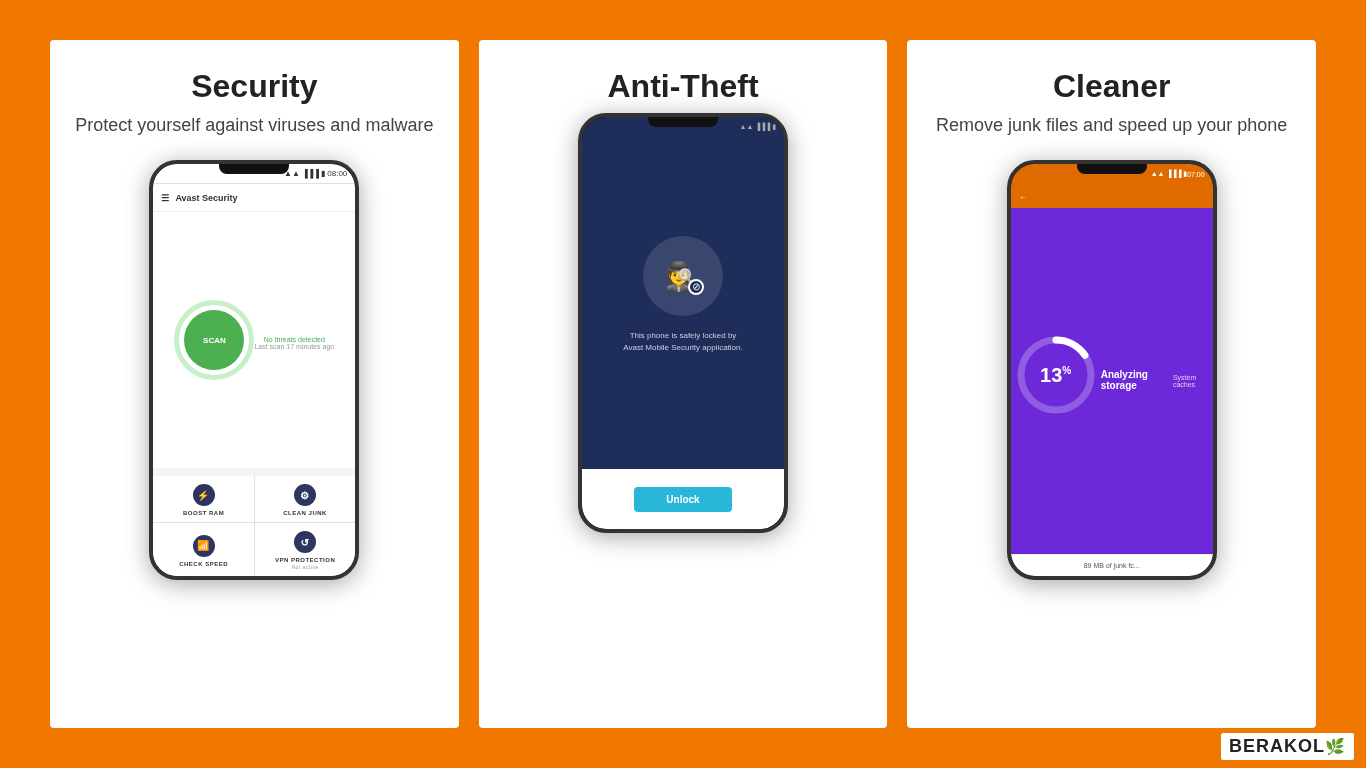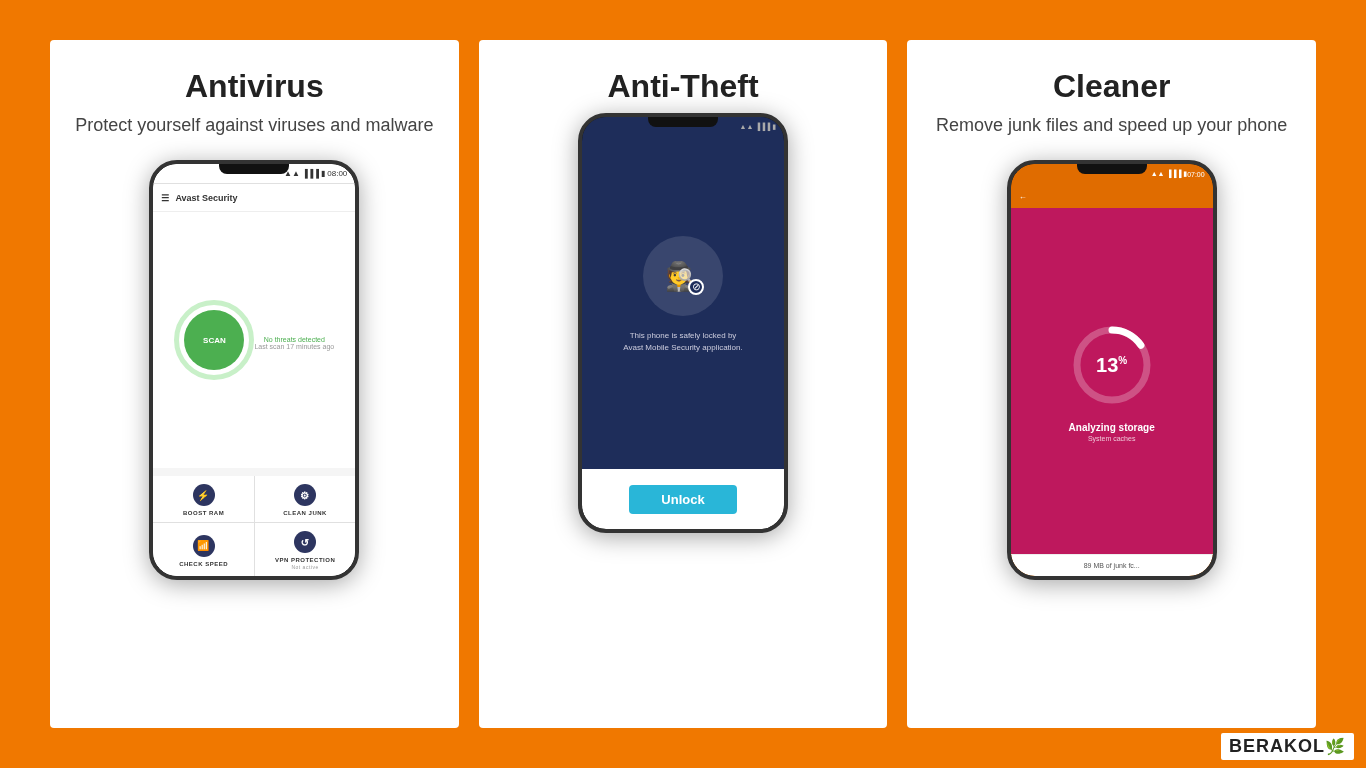--- a/index.html
+++ b/index.html
@@ -206,21 +206,21 @@
       line-height: 1.5;
       margin-bottom: 16px;
       padding: 0 16px;
     }
     .at-unlock-btn {
       background: #29b6d8;
       color: #fff;
       border: none;
       border-radius: 4px;
       padding: 7px 32px;
-      font-size: 13px;
+      font-size: 10px;
       font-weight: bold;
       cursor: pointer;
     }
     .at-statusbar {
       background: #1e2d5a;
       height: 20px;
       display: flex;
       align-items: center;
       justify-content: flex-end;
       padding: 0 8px;
@@ -258,23 +258,23 @@
       height: 24px;
       display: flex;
       align-items: center;
       padding: 0 8px;
       font-size: 8px;
       color: #fff;
       font-weight: bold;
     }
     .cl-body {
       flex: 1;
-      background: #be185d;
-      display: flex;
-      flex-direction: column;
+      background: #6d28d9;
+      display: flex;
+      flex-direction: row;
       align-items: center;
       justify-content: center;
     }
     .cl-ring-container {
       position: relative;
       width: 90px;
       height: 90px;
       margin-bottom: 12px;
     }
     .cl-ring-svg {
@@ -354,21 +354,21 @@
       align-items: center;
       gap: 2px;
     }
   </style>
 </head>
 <body>
 
 <div class="outer">
 
   <div class="panel">
-    <div class="panel-title">Antivirus</div>
+    <div class="panel-title">Security</div>
     <div class="panel-subtitle">Protect yourself against viruses and malware</div>
 
     <div class="phone">
       <div class="phone-notch"></div>
       <div class="phone-screen">
         <div class="screen-antivirus">
           <div class="av-statusbar">
             <div class="status-icons">
               <span>▲▲</span>
               <span>▐▐▐</span>

